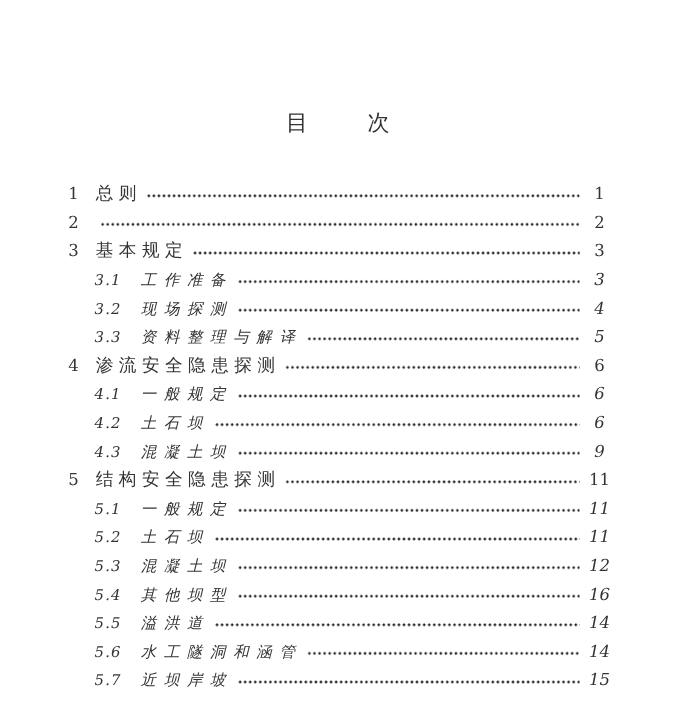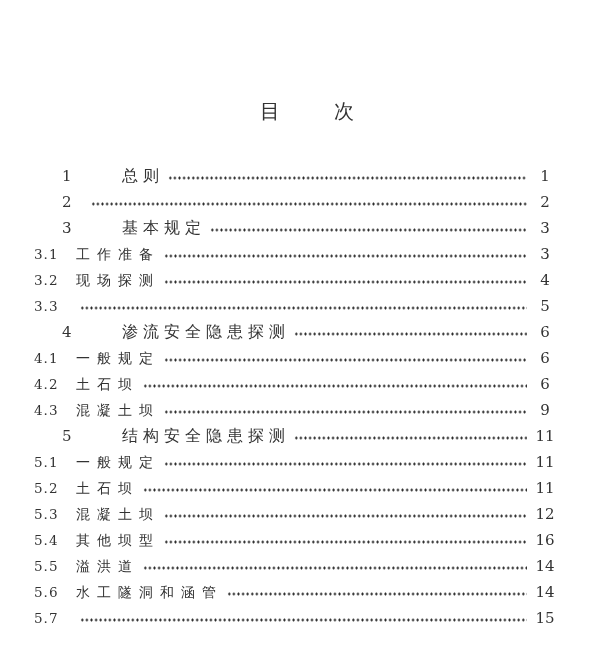--- a/index.html
+++ b/index.html
@@ -47,25 +47,25 @@
     padding-left: 62px;
     font-size: 16px;
   }
   .row.lv1 .num {
     flex: none;
     width: 25px;
     font-size: 15px;
   }
   .row.lv1 .label {
     letter-spacing: 5px;
-    margin-left: 35px;
   }
   .row.lv2 {
-    padding-left: 34px;
+    padding-left: 86px;
     font-size: 14px;
+    font-style: italic;
   }
   .row.lv2 .num {
     flex: none;
     width: 42px;
     font-size: 13.5px;
     letter-spacing: 1px;
   }
   .row.lv2 .label {
     letter-spacing: 7px;
   }
@@ -120,20 +120,21 @@
     <span class="pagenum">3</span>
   </div>
       <div class="row lv2">
     <span class="num">3.2</span>
     <span class="label">现场探测</span>
     <span class="dots"></span>
     <span class="pagenum">4</span>
   </div>
       <div class="row lv2">
     <span class="num">3.3</span>
+    <span class="label">资料整理与解译</span>
     <span class="dots"></span>
     <span class="pagenum">5</span>
   </div>
       <div class="row lv1">
     <span class="num">4</span>
     <span class="label">渗流安全隐患探测</span>
     <span class="dots"></span>
     <span class="pagenum">6</span>
   </div>
       <div class="row lv2">
@@ -191,17 +192,18 @@
     <span class="pagenum">14</span>
   </div>
       <div class="row lv2">
     <span class="num">5.6</span>
     <span class="label">水工隧洞和涵管</span>
     <span class="dots"></span>
     <span class="pagenum">14</span>
   </div>
       <div class="row lv2">
     <span class="num">5.7</span>
+    <span class="label">近坝岸坡</span>
     <span class="dots"></span>
     <span class="pagenum">15</span>
   </div>
     </div>
 </div>
 
 </body></html>

